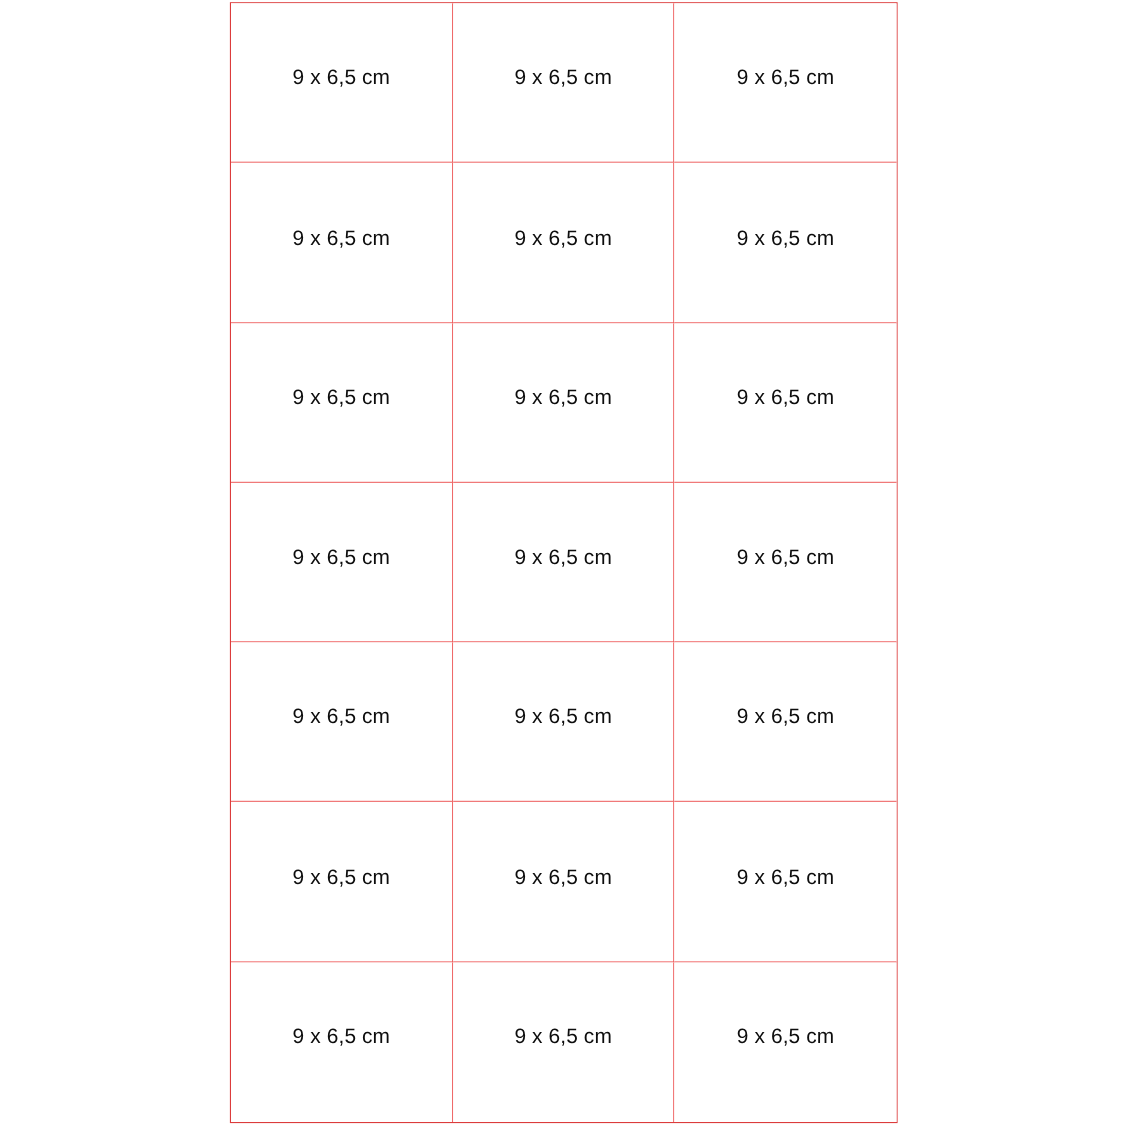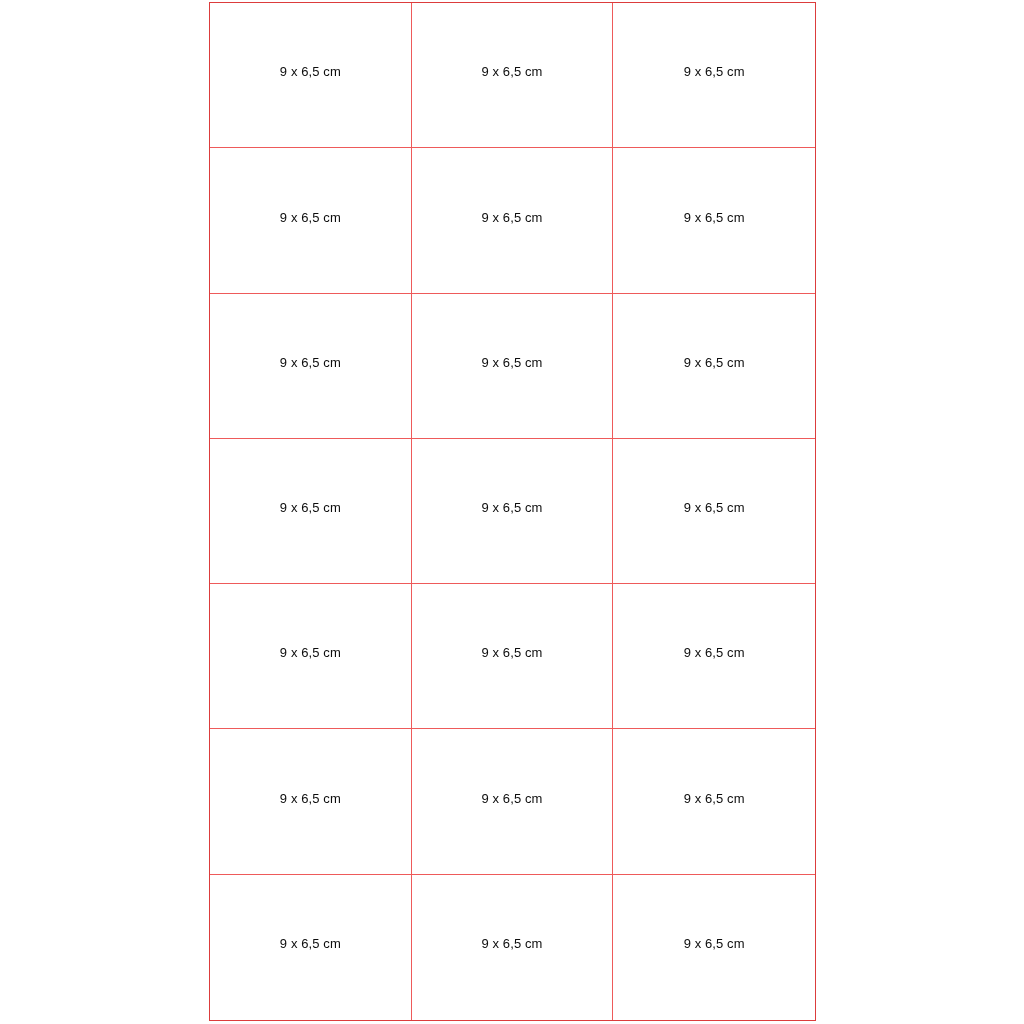--- a/index.html
+++ b/index.html
@@ -51,21 +51,21 @@
     border-bottom: none;
   }
 
   .label-text {
     position: absolute;
     left: 0;
     right: 0;
     top: 48%;
     transform: translateY(-50%);
     text-align: center;
-    font-size: 13px;
+    font-size: 19px;
     line-height: 1.1;
     color: #0d0d0d;
     letter-spacing: 0.1px;
     white-space: nowrap;
     -webkit-font-smoothing: antialiased;
   }
 </style>
 </head>
 <body>
 

